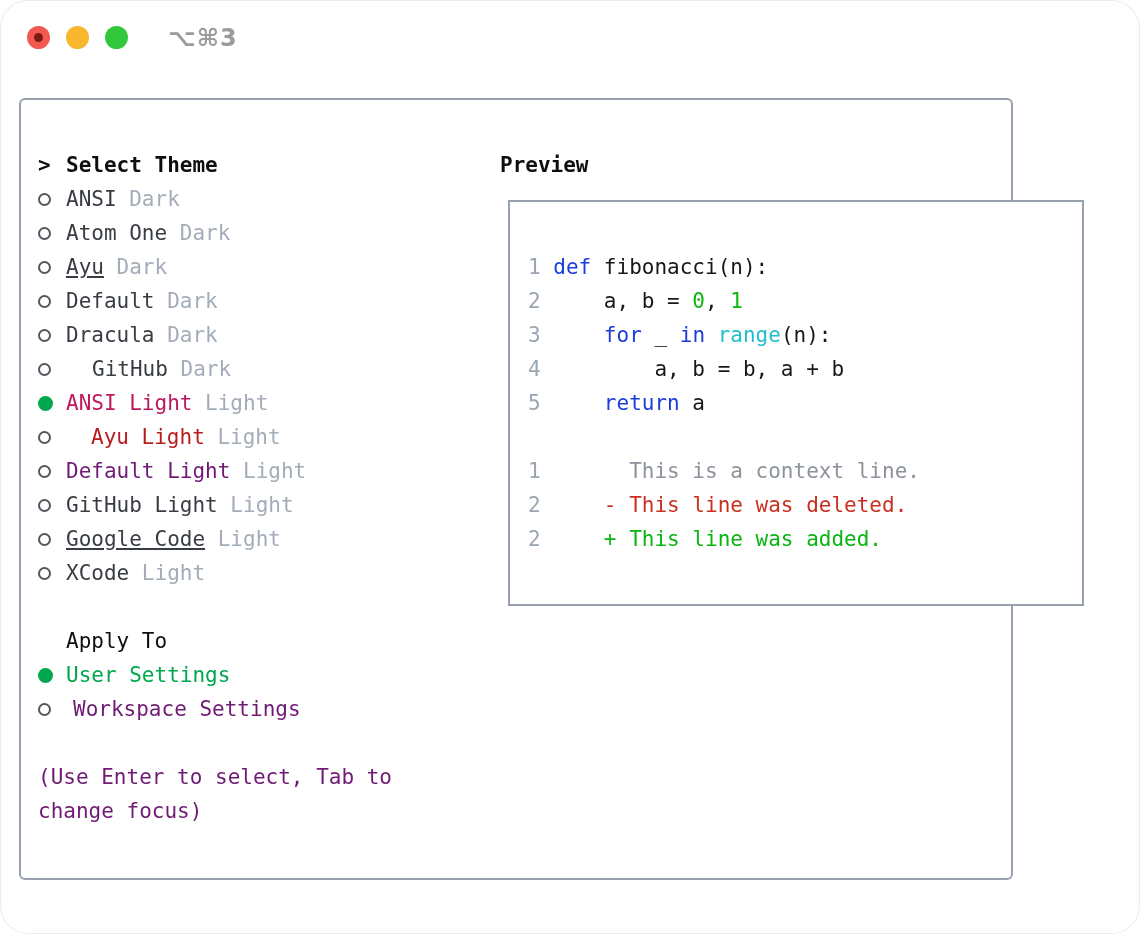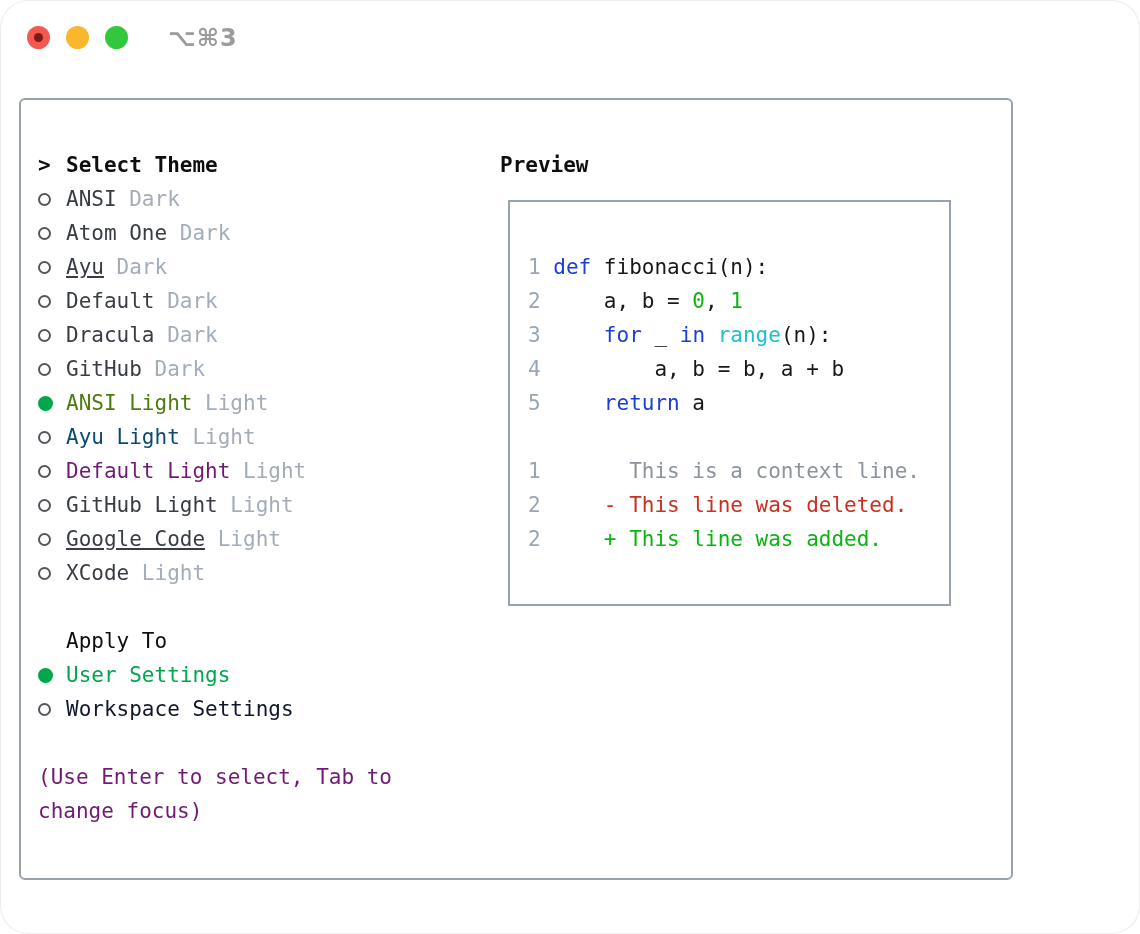--- a/index.html
+++ b/index.html
@@ -49,21 +49,21 @@
   }
   .radio.sel{width:15px;height:15px;border:none;}
   .blank{height:34px;}
   .help{
     width:420px;font-size:21px;line-height:34px;margin-top:0;
     white-space:normal;
   }
   
   .right-col{position:absolute;left:479px;top:48px;}
   .preview-box{
-    margin-top:18px;margin-left:8px;width:443px;height:406px;
+    margin-top:18px;margin-left:8px;width:576px;height:406px;
     border:2px solid #98a2ae;box-sizing:border-box;
     padding:48px 0 0 18px;background:#ffffff;
   }
   .pline{height:34px;line-height:34px;font-size:21px;white-space:pre;}
   .ln{display:inline-block;width:2ch;}
 </style>
 </head>
 <body>
 
 <div class="window">
@@ -84,39 +84,39 @@
         <span class="prefix" id="title-prefix" style="color: rgb(13, 14, 16);">&gt;</span>
         <span class="col-title" id="select-title" style="color: rgb(13, 14, 16);">Select Theme</span>
       </div>
 
       <div id="themes">
           <div class="row"><span class="icon-slot"><span class="radio"></span></span><span style="color: rgb(56, 60, 67);">ANSI</span><span style="color: rgb(163, 172, 185);"> Dark</span></div>
           <div class="row"><span class="icon-slot"><span class="radio"></span></span><span style="color: rgb(56, 60, 67);">Atom One</span><span style="color: rgb(163, 172, 185);"> Dark</span></div>
           <div class="row"><span class="icon-slot"><span class="radio"></span></span><span style="color: rgb(56, 60, 67); text-decoration: underline;">Ayu</span><span style="color: rgb(163, 172, 185);"> Dark</span></div>
           <div class="row"><span class="icon-slot"><span class="radio"></span></span><span style="color: rgb(56, 60, 67);">Default</span><span style="color: rgb(163, 172, 185);"> Dark</span></div>
           <div class="row"><span class="icon-slot"><span class="radio"></span></span><span style="color: rgb(56, 60, 67);">Dracula</span><span style="color: rgb(163, 172, 185);"> Dark</span></div>
-          <div class="row"><span class="icon-slot"><span class="radio"></span></span><span style="color: rgb(56, 60, 67);">GitHub</span><span style="color: rgb(163, 172, 185);"> Dark</span></div>
-          <div class="row"><span class="icon-slot"><span class="radio sel" style="background: rgb(0, 167, 77);"></span></span><span style="color: #4d7c0f;">ANSI Light</span><span style="color: rgb(163, 172, 185);"> Light</span></div>
-          <div class="row"><span class="icon-slot"><span class="radio"></span></span><span style="color: #0c4a6e;">Ayu Light</span><span style="color: rgb(163, 172, 185);"> Light</span></div>
+          <div class="row"><span class="icon-slot"><span class="radio"></span></span><span style="color: rgb(56, 60, 67); margin-left: 26px;">GitHub</span><span style="color: rgb(163, 172, 185);"> Dark</span></div>
+          <div class="row"><span class="icon-slot"><span class="radio sel" style="background: rgb(0, 167, 77);"></span></span><span style="color: #be185d;">ANSI Light</span><span style="color: rgb(163, 172, 185);"> Light</span></div>
+          <div class="row"><span class="icon-slot"><span class="radio"></span></span><span style="color: #b91c1c; margin-left: 25px;">Ayu Light</span><span style="color: rgb(163, 172, 185);"> Light</span></div>
           <div class="row"><span class="icon-slot"><span class="radio"></span></span><span style="color: #701a75;">Default Light</span><span style="color: rgb(163, 172, 185);"> Light</span></div>
           <div class="row"><span class="icon-slot"><span class="radio"></span></span><span style="color: rgb(56, 60, 67);">GitHub Light</span><span style="color: rgb(163, 172, 185);"> Light</span></div>
           <div class="row"><span class="icon-slot"><span class="radio"></span></span><span style="color: rgb(56, 60, 67); text-decoration: underline;">Google Code</span><span style="color: rgb(163, 172, 185);"> Light</span></div>
           <div class="row"><span class="icon-slot"><span class="radio"></span></span><span style="color: rgb(56, 60, 67);">XCode</span><span style="color: rgb(163, 172, 185);"> Light</span></div>
         </div>
 
       <div class="row blank"></div>
 
       <div class="row">
         <span class="icon-slot"></span>
         <span id="apply-title" style="color: rgb(13, 14, 16);">Apply To</span>
       </div>
 
       <div id="apply">
           <div class="row"><span class="icon-slot"><span class="radio sel" style="background: rgb(0, 167, 77);"></span></span><span style="color: rgb(0, 167, 77);">User Settings</span></div>
-          <div class="row"><span class="icon-slot"><span class="radio"></span></span><span style="color: #0f172a;">Workspace Settings</span></div>
+          <div class="row"><span class="icon-slot"><span class="radio"></span></span><span style="color: #701a75; margin-left: 7px;">Workspace Settings</span></div>
         </div>
 
       <div class="row blank"></div>
 
       <div class="help" id="help" style="color: #701a75;">(Use Enter to select, Tab to change focus)</div>
     </div>
 
     <div class="right-col">
       <div class="row">
         <span class="col-title" id="preview-title" style="color: rgb(13, 14, 16);">Preview</span>

